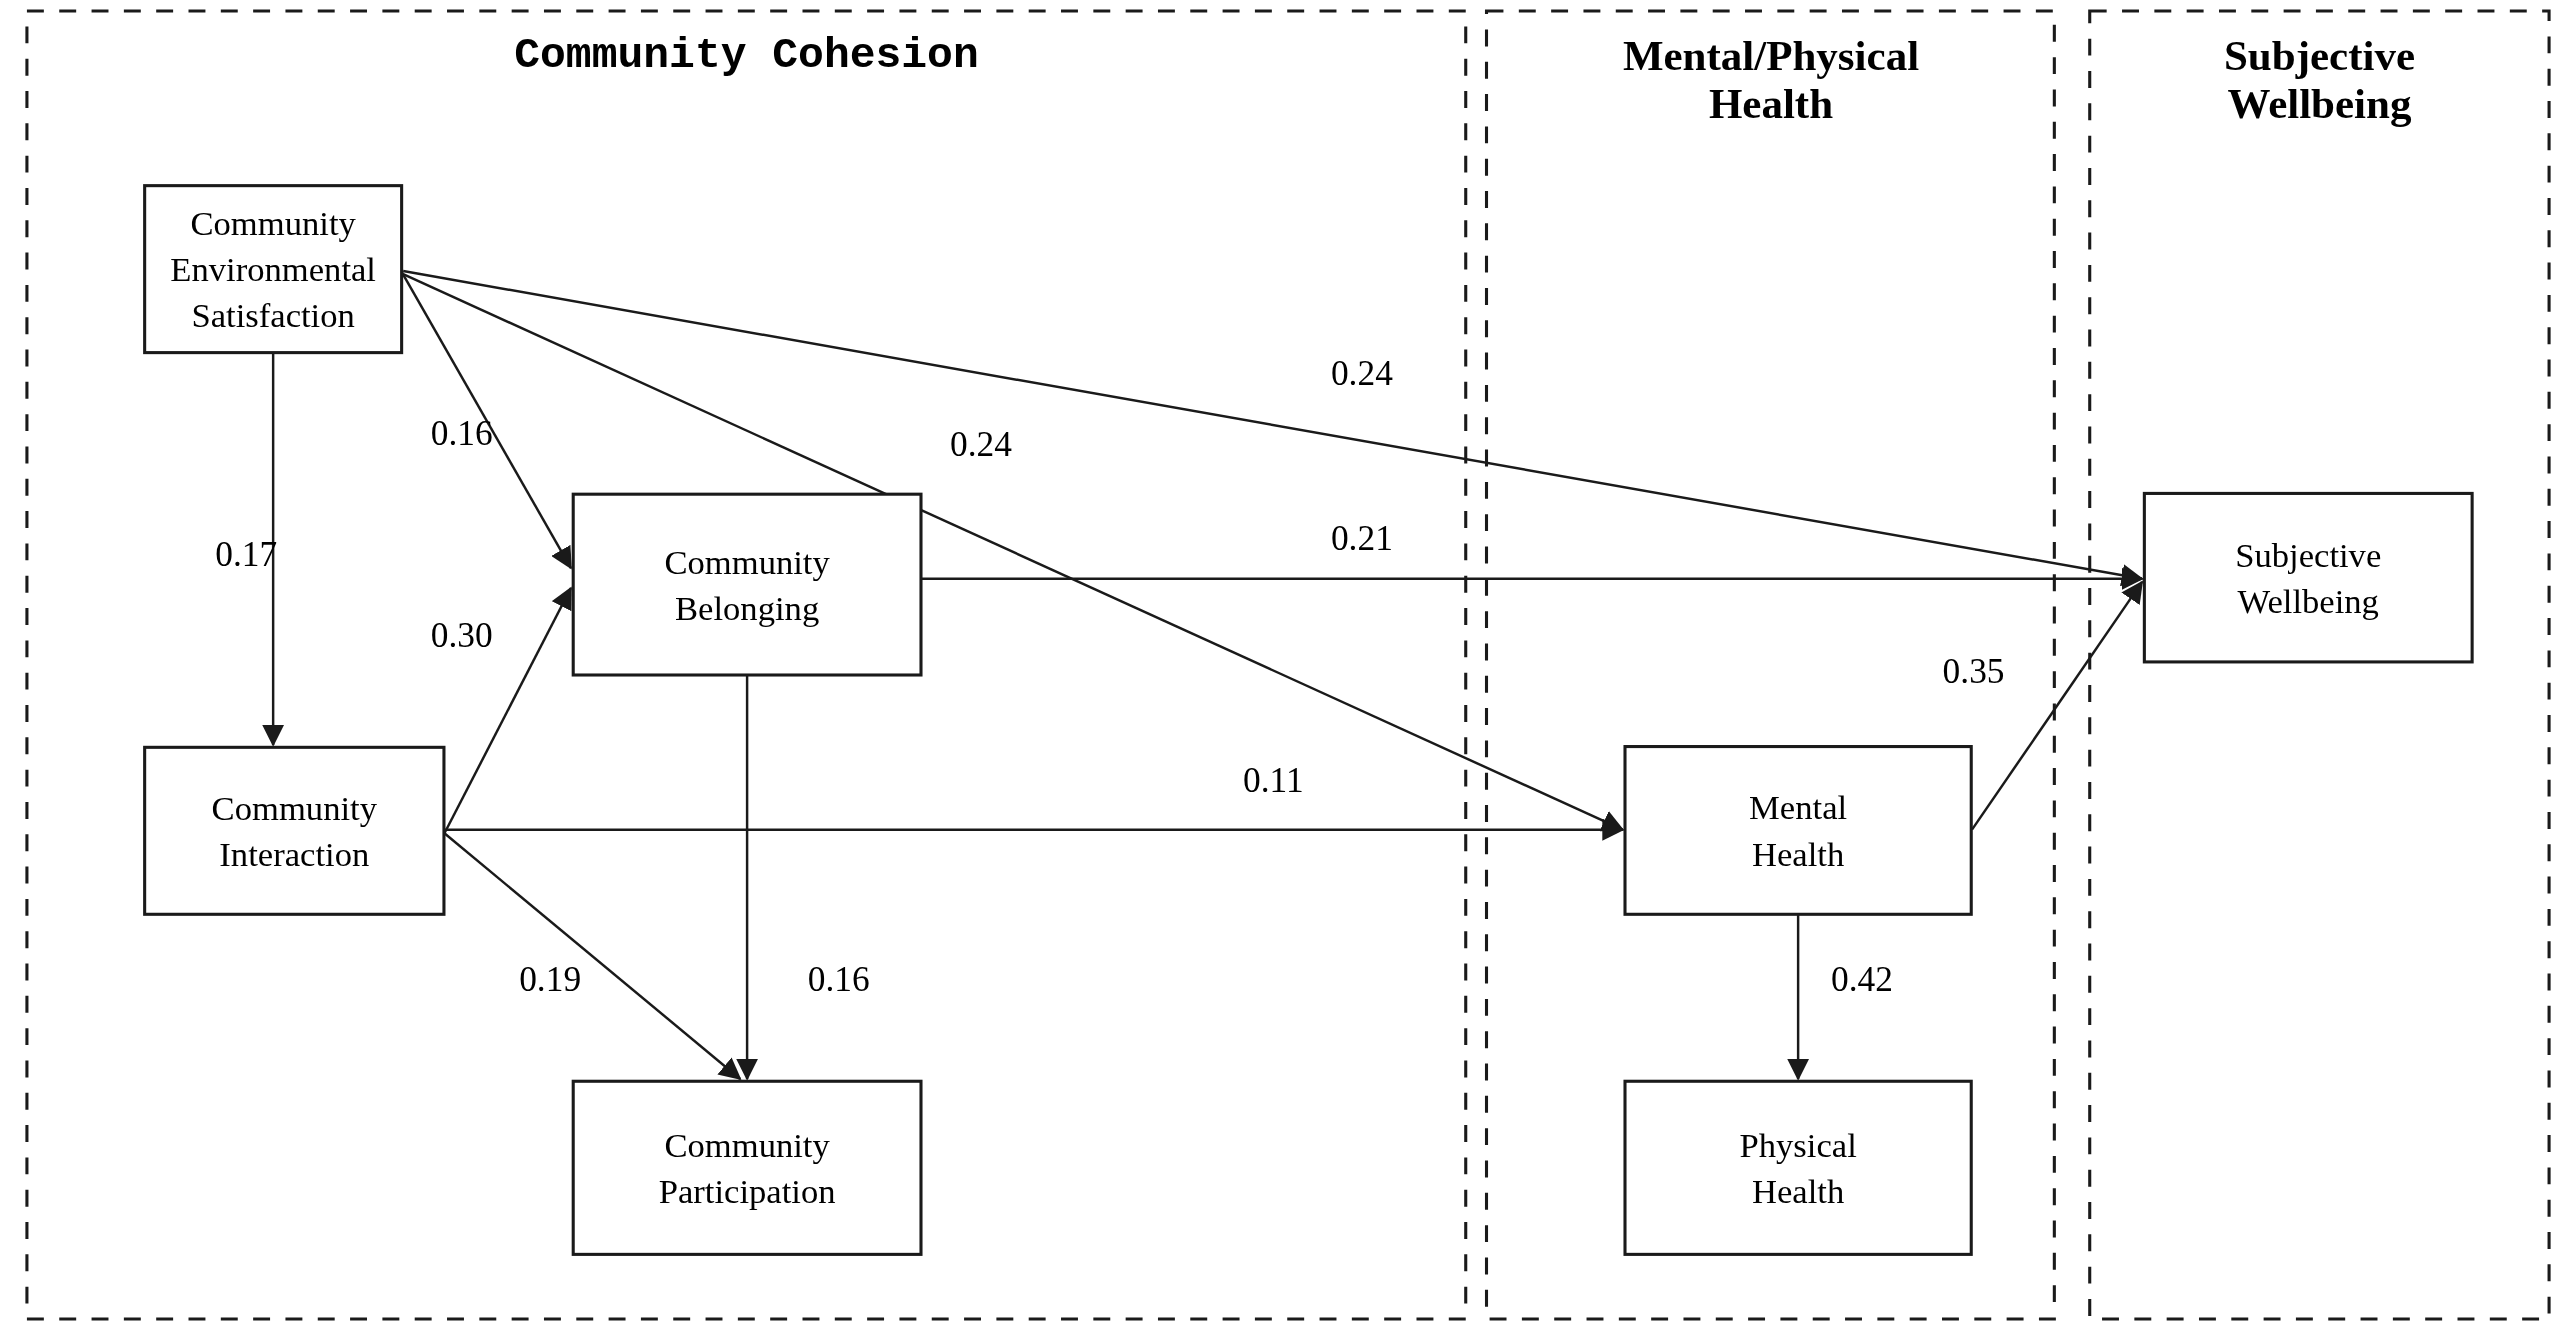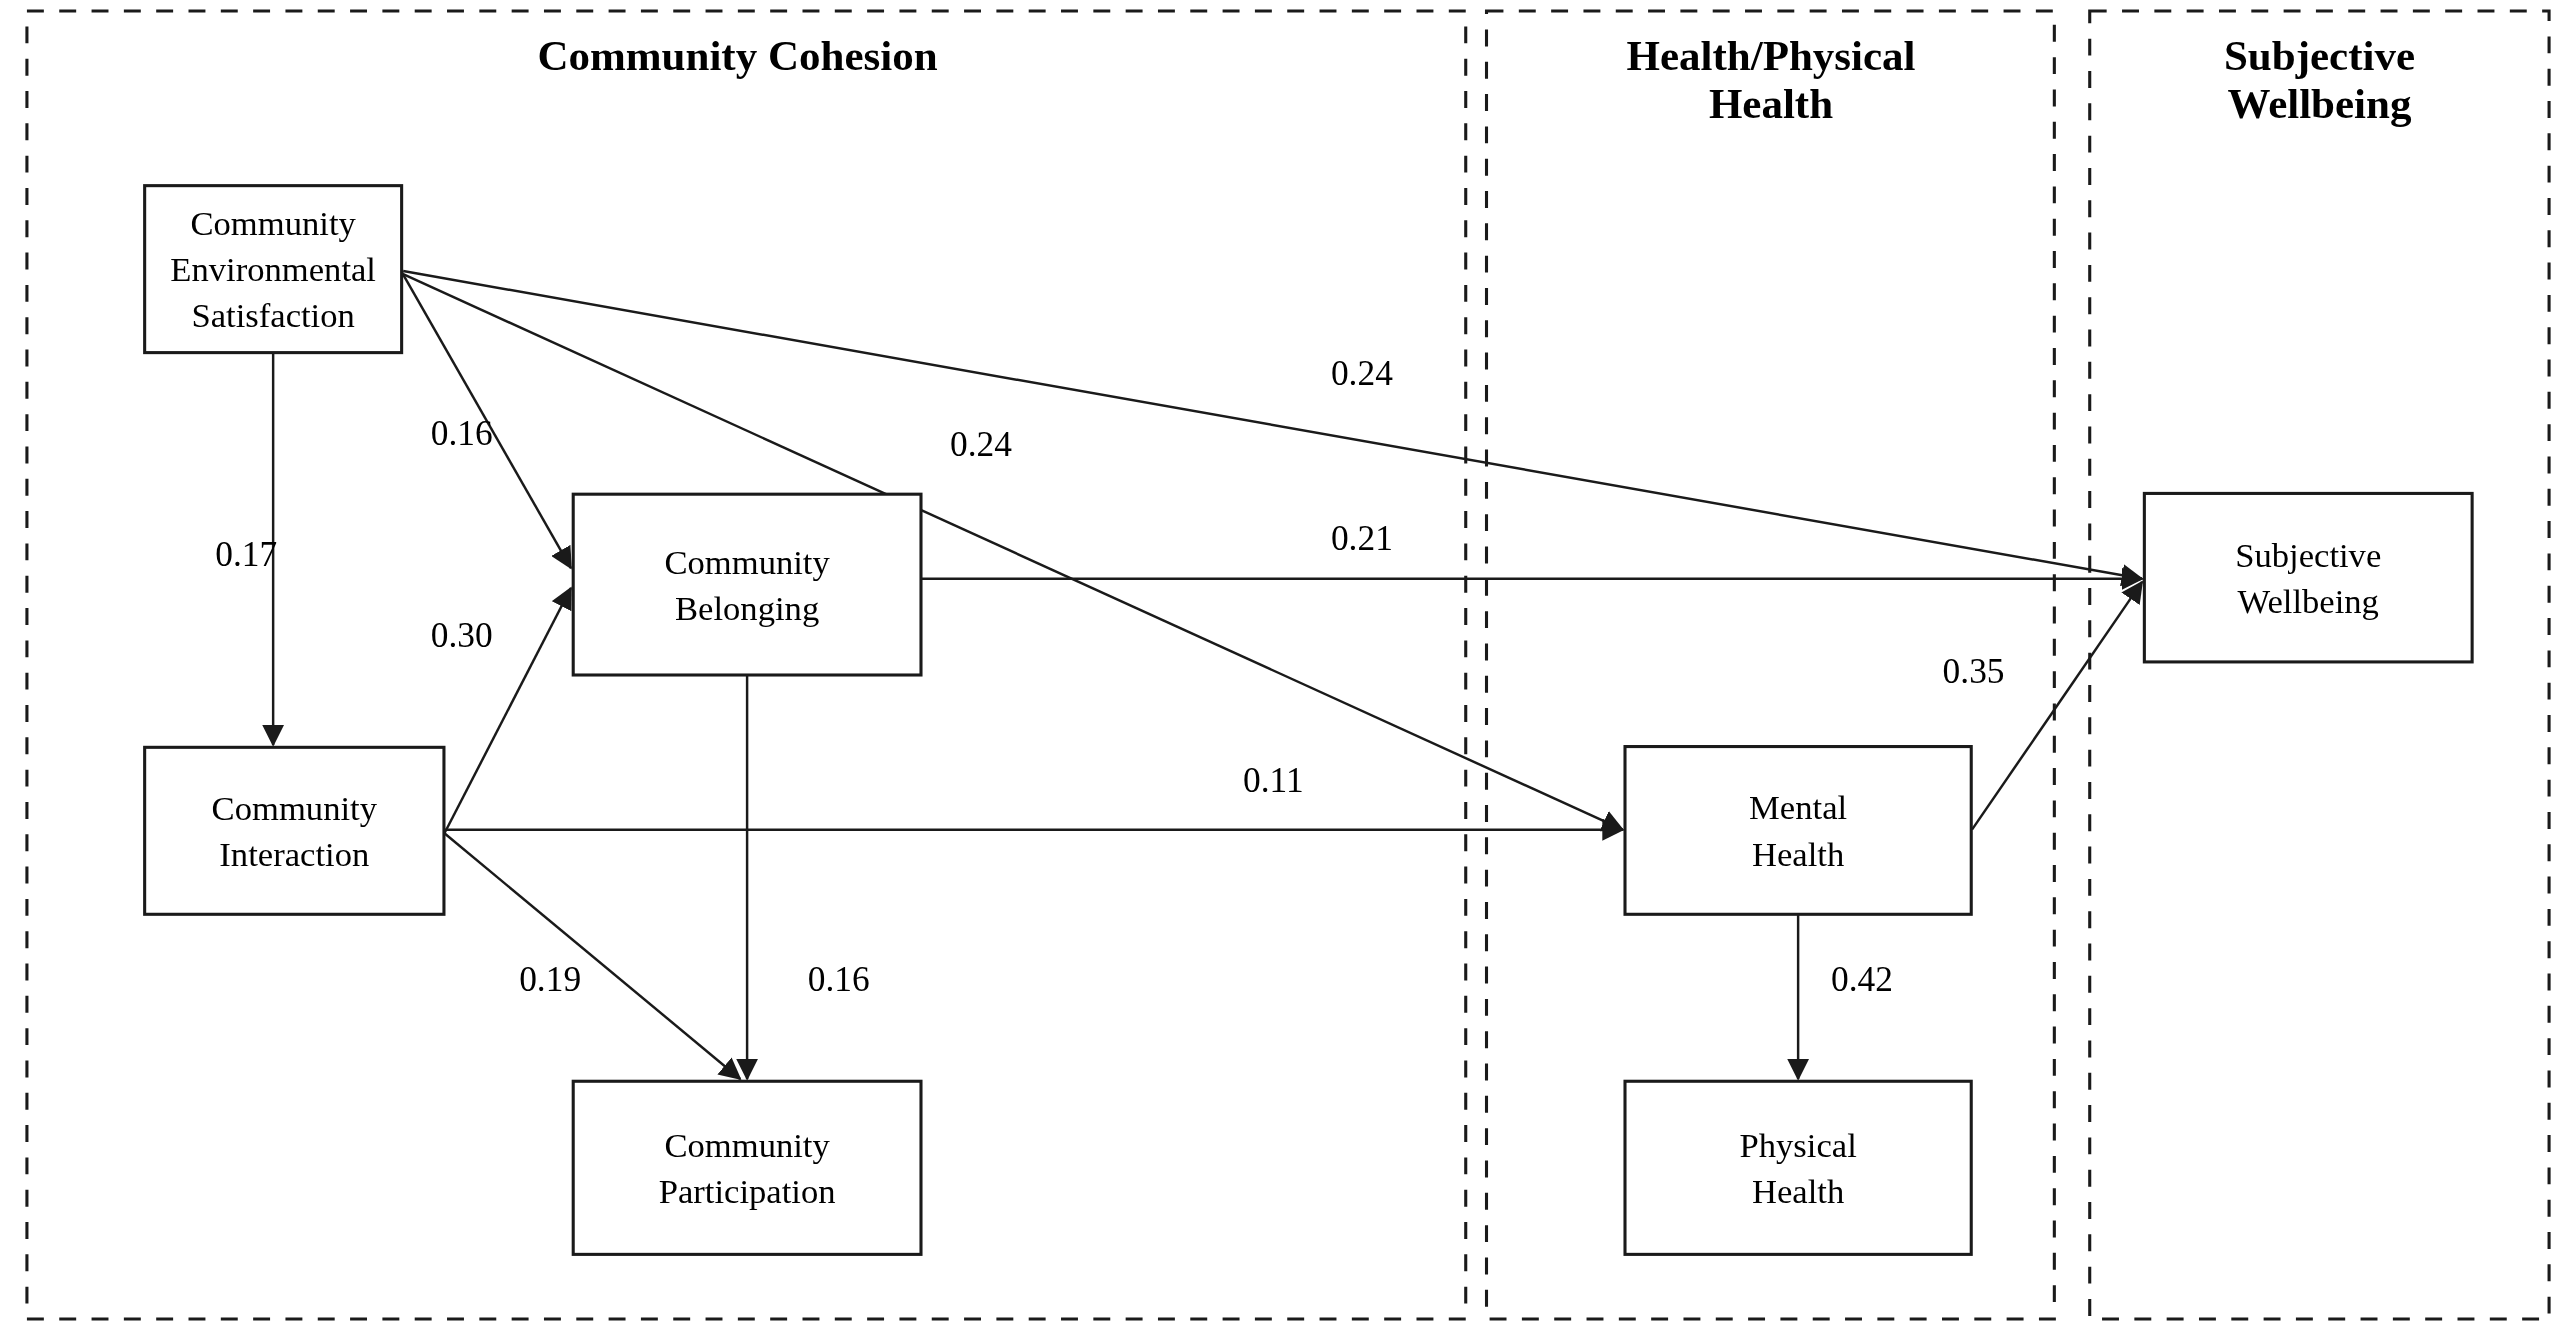--- a/index.html
+++ b/index.html
@@ -80,23 +80,23 @@
           <text x="2337" y="1563.25" text-anchor="middle" font-family="&quot;Liberation Serif&quot;, serif" font-size="45" fill="#000">Health</text>
         </g>
         <g>
           <rect x="2787" y="641" width="426" height="219" fill="#ffffff" stroke="#1a1a1a" stroke-width="4"></rect>
           <text x="3000" y="736.25" text-anchor="middle" font-family="&quot;Liberation Serif&quot;, serif" font-size="45" fill="#000">Subjective</text>
           <text x="3000" y="796.25" text-anchor="middle" font-family="&quot;Liberation Serif&quot;, serif" font-size="45" fill="#000">Wellbeing</text>
         </g>
       </g>
   </svg>
 
-  <div class="panel-title" id="panel-title-0" style="position: absolute; font-size: 43px; left: 18px; top: 32px; width: 1439px;">Community Cohesion</div>
+  <div class="panel-title" id="panel-title-0" style="position: absolute; font-size: 43px; left: 27px; top: 32px; width: 1439px; font-family: Liberation Mono, monospace;">Community Cohesion</div>
   <div class="panel-title" id="panel-title-1" style="position: absolute; font-size: 43px; left: 1487px; top: 32px; width: 568px;">
-      <div>Health/Physical</div>
+      <div>Mental/Physical</div>
       <div>Health</div>
     </div>
   <div class="panel-title" id="panel-title-2" style="position: absolute; font-size: 43px; left: 2090px; top: 32px; width: 459px;">
       <div>Subjective</div>
       <div>Wellbeing</div>
     </div>
 </div>
 
 
 </body></html>

